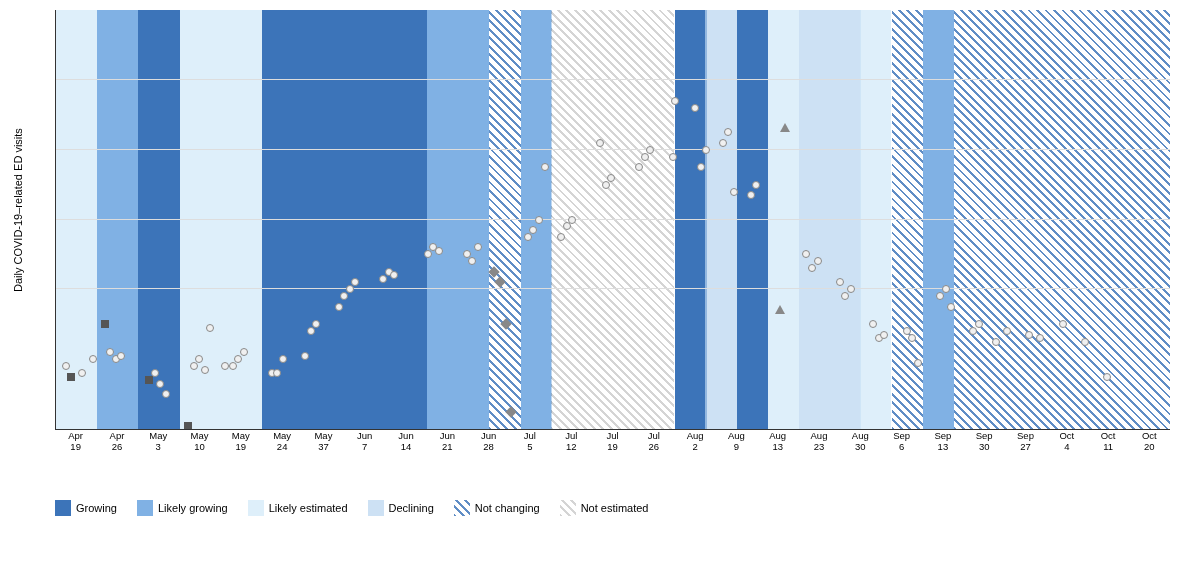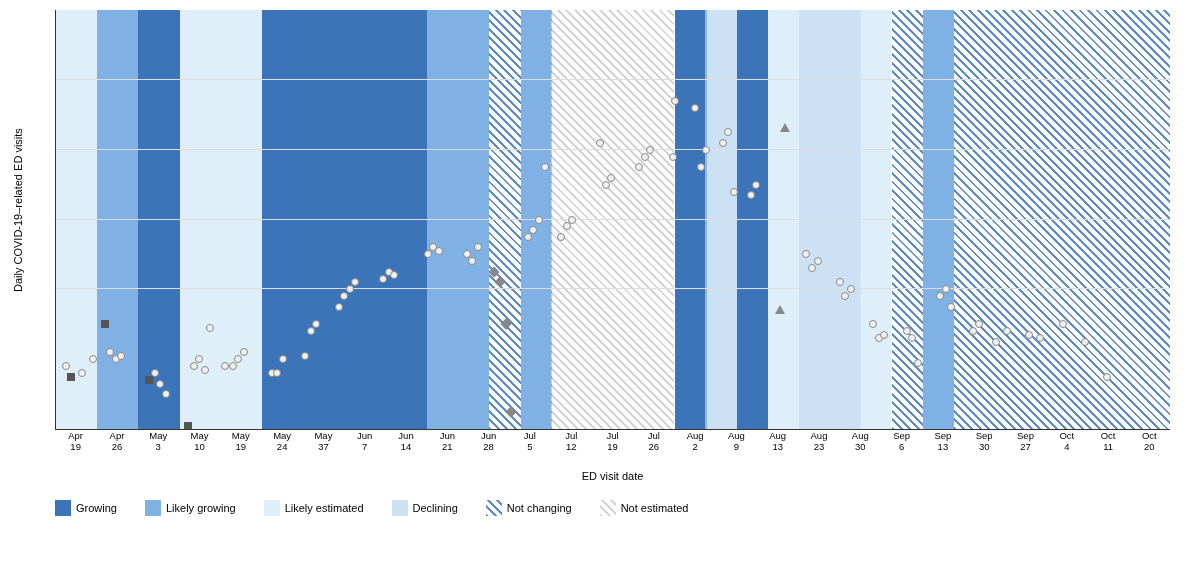--- a/index.html
+++ b/index.html
@@ -47,21 +47,21 @@
     }
     .legend-area {
       position: absolute;
       left: 55px;
       top: 500px;
       width: 1115px;
     }
     .legend-row {
       display: flex;
       align-items: center;
-      gap: 28px;
+      gap: 20px;
       margin-bottom: 6px;
       flex-wrap: wrap;
     }
     .legend-item {
       display: flex;
       align-items: center;
       gap: 5px;
       font-size: 11px;
     }
     .legend-swatch {
@@ -333,21 +333,20 @@
       <div class="x-label"><span>Sep</span><br><span>6</span></div>
       <div class="x-label"><span>Sep</span><br><span>13</span></div>
       <div class="x-label"><span>Sep</span><br><span>30</span></div>
       <div class="x-label"><span>Sep</span><br><span>27</span></div>
       <div class="x-label"><span>Oct</span><br><span>4</span></div>
       <div class="x-label"><span>Oct</span><br><span>11</span></div>
       <div class="x-label"><span>Oct</span><br><span>20</span></div>
     </div>
   </div>
 
-  <div class="x-axis-title">ED visit date</div>
 
   <div class="legend-area">
     <div class="legend-row">
       <div class="legend-item">
         <div class="legend-swatch solid-dark-blue" style="opacity:0.85;"></div>
         <span>Growing</span>
       </div>
       <div class="legend-item">
         <div class="legend-swatch solid-mid-blue" style="opacity:0.7;"></div>
         <span>Likely growing</span>

